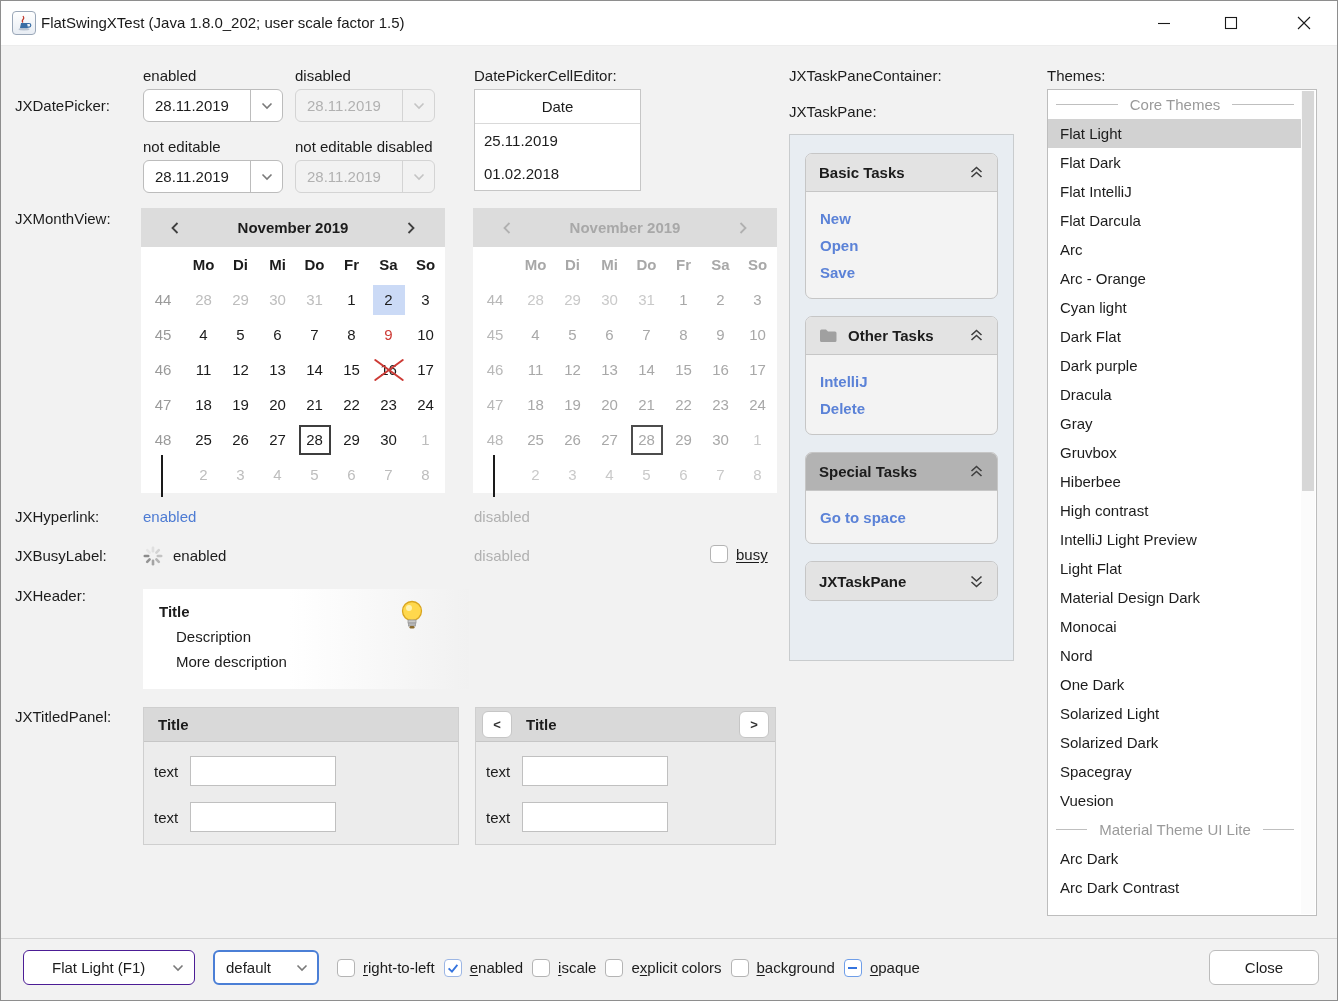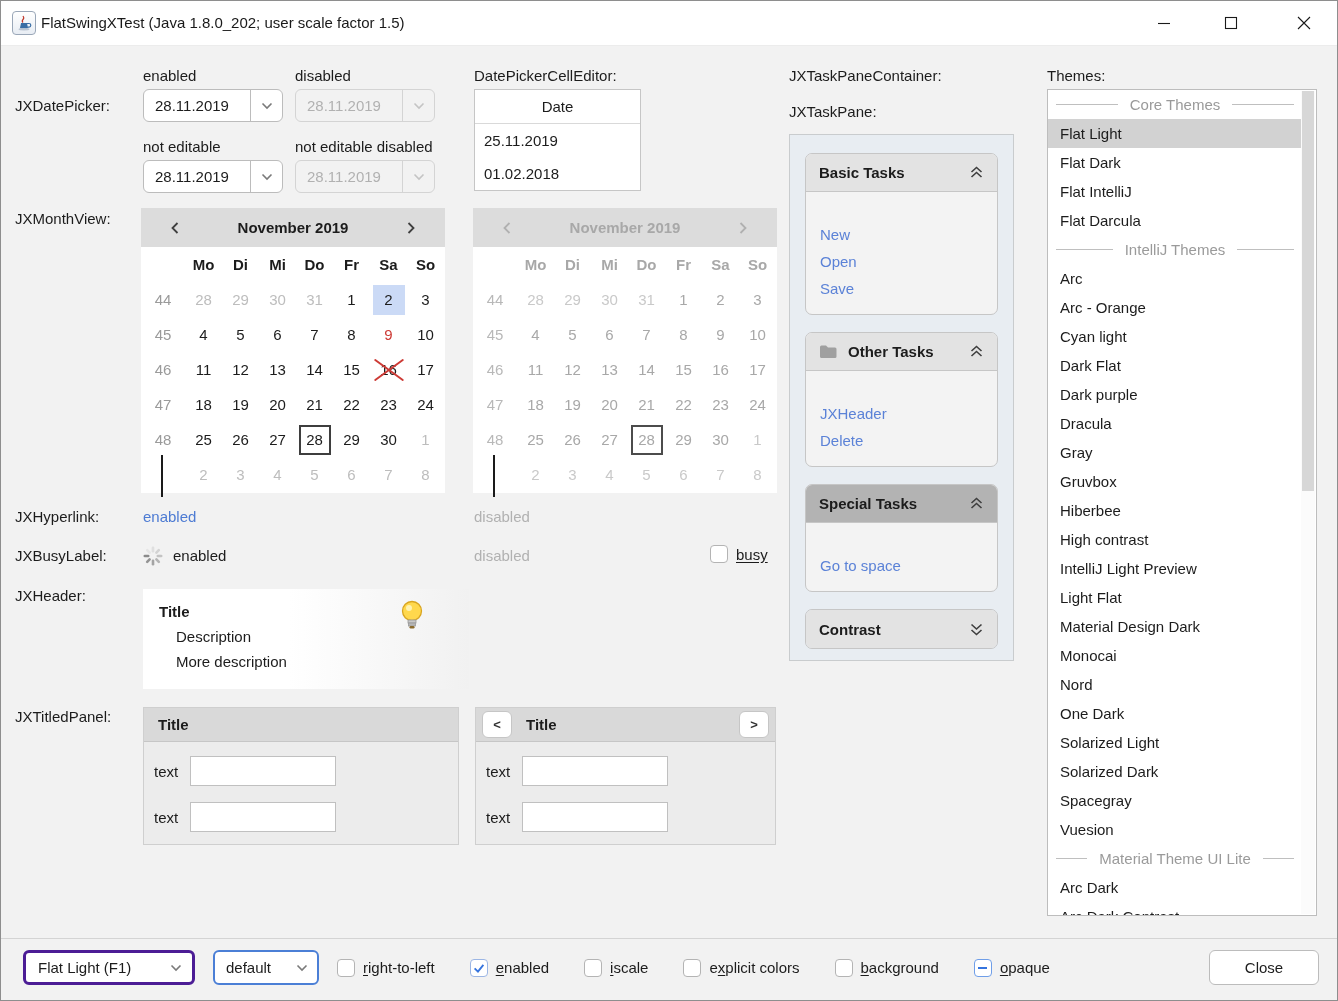--- a/index.html
+++ b/index.html
@@ -83,39 +83,39 @@
 
   
   #taskpane-container{position:absolute;left:788px;top:133px;width:225px;height:527px;box-sizing:border-box;
      background:#e8edf2;border:1px solid #c9ccce;padding:18px 15px;}
   .pane{border:1px solid #c6c6c6;border-radius:7px;background:#f3f3f3;margin-bottom:17px;overflow:hidden;}
   .pane-head{height:38px;box-sizing:border-box;background:#e3e3e3;display:flex;align-items:center;gap:10px;
              padding:0 13px;font-weight:bold;border-bottom:1px solid #c6c6c6;}
   .pane.collapsed .pane-head{border-bottom:none;}
   .pane.special .pane-head{background:#b3b3b3;}
   .pane-chev{margin-left:auto;display:flex;align-items:center;}
-  .pane-body{padding:29px 0 12px 14px;}
+  .pane-body{padding:13px 0 12px 14px;font-weight:bold;}
   .pane-body .plink{color:#5b82d7;line-height:27px;}
 
   
   #themes-list{position:absolute;left:1046px;top:88px;width:270px;height:827px;box-sizing:border-box;background:#fff;
                border:1px solid #bdbdbd;overflow:hidden;}
   .th-row{height:29px;display:flex;align-items:center;width:254px;box-sizing:border-box;}
   .th-item{padding-left:12px;}
   .th-item.selected{background:#d2d2d2;}
   .th-header{color:#9a9a9a;gap:12px;padding:0 8px;}
   .th-header .line{flex:1;height:1px;background:#bfbfbf;}
   #themes-scrollbar{position:absolute;right:1px;top:1px;width:14px;height:823px;background:#fbfbfb;}
   #themes-thumb{position:absolute;left:1px;top:0;width:12px;height:400px;background:#d7d7d7;}
 
   
   #bottom-sep{position:absolute;left:0;right:0;top:937px;height:1px;background:#d4d4d4;}
   #bottombar{position:absolute;left:22px;top:949px;height:35px;display:flex;align-items:center;gap:18px;}
-  .combo{height:35px;box-sizing:border-box;background:#fff;border:3px solid #4c1d95;border-radius:6px;
-         display:flex;align-items:center;padding:0 10px 0 12px;gap:10px;}
+  .combo{height:35px;box-sizing:border-box;background:#fff;border:1px solid #4c1d95;border-radius:6px;
+         display:flex;align-items:center;padding:0 10px 0 28px;gap:10px;}
   .combo.focused{border:2px solid #4b7fd6;padding:0 9px 0 11px;}
   .cb-wrap{display:flex;align-items:center;gap:8px;}
   .cbox{width:18px;height:18px;box-sizing:border-box;border:1px solid #b4b4b4;border-radius:4px;background:#fff;
         display:flex;align-items:center;justify-content:center;}
   .cbox.on{border-color:#9cb6e4;}
   .cbox.mixed{border-color:#6f9ee8;}
   .cbox .dash{width:9px;height:2px;background:#3574de;}
   u{text-underline-offset:2px;}
   #close-btn{position:absolute;left:1208px;top:949px;width:110px;height:35px;box-sizing:border-box;background:#fff;
              border:1px solid #bcbcbc;border-radius:6px;display:flex;align-items:center;justify-content:center;}
@@ -624,21 +624,21 @@
           <span class="pane-chev">
             <svg width="15" height="15" viewBox="0 0 15 15">
               <g fill="none" stroke="#3f3f3f" stroke-width="1.6">
                 <path d="M2.5 7 L7.5 2.5 L12.5 7"></path>
                 <path d="M2.5 12 L7.5 7.5 L12.5 12"></path>
               </g>
             </svg>
           </span>
         </div>
         <div class="pane-body">
-          <div class="plink">JXHeader</div>
+          <div class="plink">IntelliJ</div>
           <div class="plink">Delete</div>
         </div>
       </div>
       <div class="pane special">
         <div class="pane-head">
           <span>Special Tasks</span>
           <span class="pane-chev">
             <svg width="15" height="15" viewBox="0 0 15 15">
               <g fill="none" stroke="#3f3f3f" stroke-width="1.6">
                 <path d="M2.5 7 L7.5 2.5 L12.5 7"></path>
@@ -646,21 +646,21 @@
               </g>
             </svg>
           </span>
         </div>
         <div class="pane-body">
           <div class="plink">Go to space</div>
         </div>
       </div>
       <div class="pane collapsed">
         <div class="pane-head">
-          <span>Contrast</span>
+          <span>JXTaskPane</span>
           <span class="pane-chev">
             <svg width="15" height="15" viewBox="0 0 15 15">
               <g fill="none" stroke="#3f3f3f" stroke-width="1.6">
                 <path d="M2.5 2.5 L7.5 7 L12.5 2.5"></path>
                 <path d="M2.5 8 L7.5 12.5 L12.5 8"></path>
               </g>
             </svg>
           </span>
         </div>
       </div>
@@ -671,25 +671,20 @@
     <div id="themes-rows">
         <div class="th-row th-header">
           <span class="line"></span>
           <span>Core Themes</span>
           <span class="line"></span>
         </div>
         <div class="th-row th-item selected">Flat Light</div>
         <div class="th-row th-item">Flat Dark</div>
         <div class="th-row th-item">Flat IntelliJ</div>
         <div class="th-row th-item">Flat Darcula</div>
-        <div class="th-row th-header">
-          <span class="line"></span>
-          <span>IntelliJ Themes</span>
-          <span class="line"></span>
-        </div>
         <div class="th-row th-item">Arc</div>
         <div class="th-row th-item">Arc - Orange</div>
         <div class="th-row th-item">Cyan light</div>
         <div class="th-row th-item">Dark Flat</div>
         <div class="th-row th-item">Dark purple</div>
         <div class="th-row th-item">Dracula</div>
         <div class="th-row th-item">Gray</div>
         <div class="th-row th-item">Gruvbox</div>
         <div class="th-row th-item">Hiberbee</div>
         <div class="th-row th-item">High contrast</div>
@@ -723,21 +718,21 @@
       <svg width="12" height="8" viewBox="0 0 12 8">
           <path d="M1.5 1.5 L6 6 L10.5 1.5" stroke="#7a7a7a" stroke-width="1.6" fill="none"></path>
         </svg>
     </div>
     <div class="combo focused" style="width:106px;">
       <span style="flex:1;">default</span>
       <svg width="12" height="8" viewBox="0 0 12 8">
           <path d="M1.5 1.5 L6 6 L10.5 1.5" stroke="#7a7a7a" stroke-width="1.6" fill="none"></path>
         </svg>
     </div>
-    <div id="bottom-checkboxes" style="display:flex;align-items:center;gap:35px;">
+    <div id="bottom-checkboxes" style="display:flex;align-items:center;gap:9px;">
         <div class="cb-wrap">
           <div class="cbox"></div>
           <span><span></span><u>r</u><span>ight-to-left</span></span>
         </div>
         <div class="cb-wrap">
           <div class="cbox on">
             <svg width="14" height="14" viewBox="0 0 16 16">
               <path d="M3 8.5 L6.8 12.2 L13 4.5" fill="none" stroke="#3574de" stroke-width="2.1"></path>
             </svg>
           </div>

